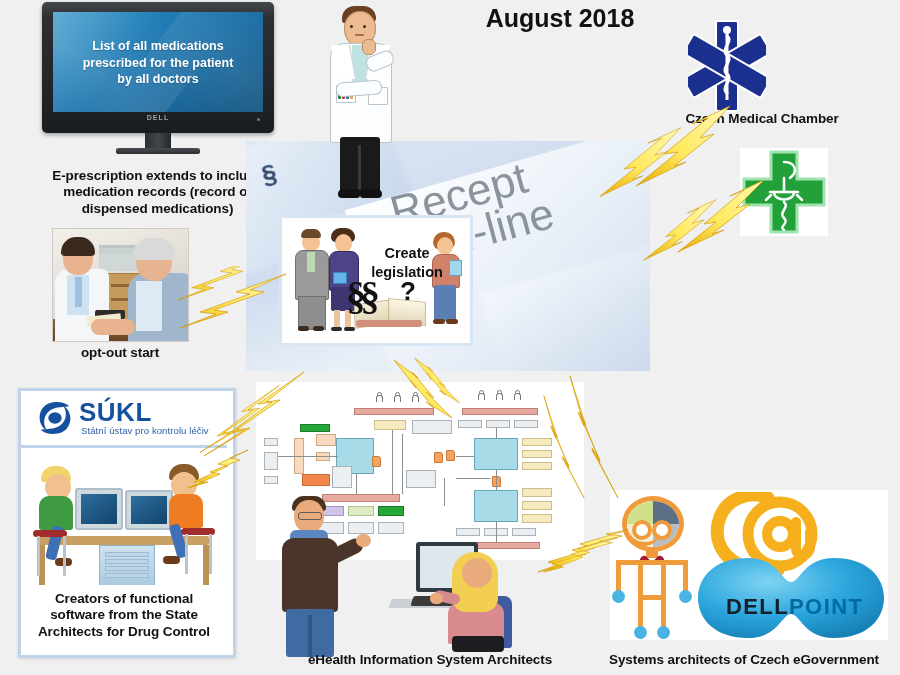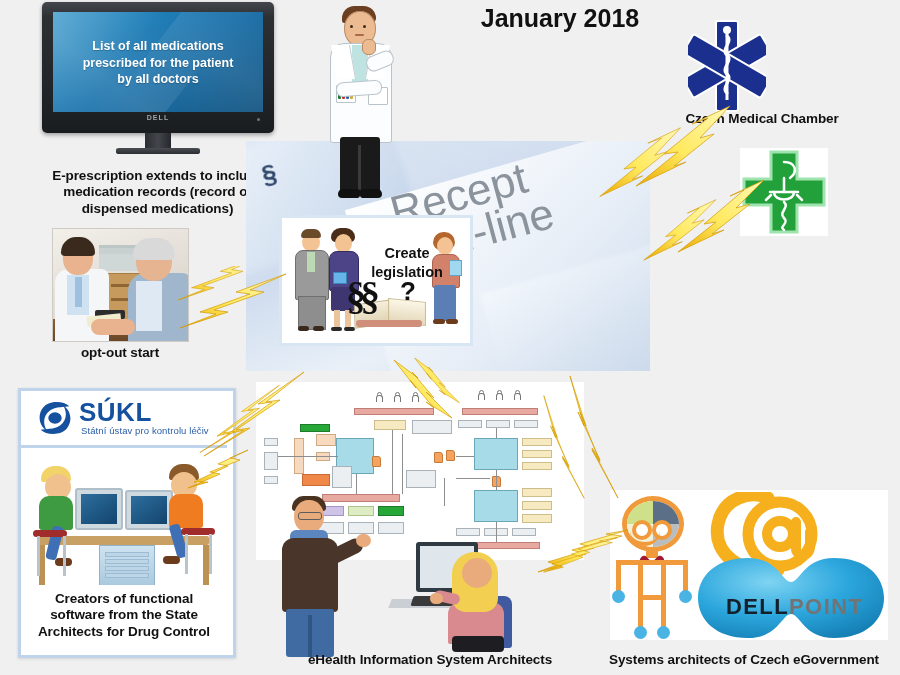--- a/index.html
+++ b/index.html
@@ -241,33 +241,33 @@
   .cf-armR{position:absolute;left:48px;top:66px;width:24px;height:5px;background:#f09a3c;}
   .cf-armLv{position:absolute;left:0px;top:66px;width:5px;height:34px;background:#f09a3c;}
   .cf-armRv{position:absolute;left:67px;top:66px;width:5px;height:34px;background:#f09a3c;}
   .cf-legL{position:absolute;left:22px;top:104px;width:5px;height:32px;background:#f09a3c;}
   .cf-legR{position:absolute;left:45px;top:104px;width:5px;height:32px;background:#f09a3c;}
   .cf-dot{position:absolute;width:13px;height:13px;border-radius:50%;background:#49b4e4;}
   .czp-at{position:absolute;left:96px;top:2px;width:120px;height:86px;}
   .czp-peanut{position:absolute;left:86px;top:66px;width:190px;height:84px;}
   #czp-word{position:absolute;left:116px;top:104px;font-size:22px;font-weight:bold;letter-spacing:1.4px;}
   #czp-word .a{color:#14202a;}
-  #czp-word .b{color:#737373;}
+  #czp-word .b{color:#0369a1;}
   #cap-czp{left:594px;top:652px;width:300px;}
 
   
   .bolt{position:absolute;}
 </style>
 </head>
 <body>
 
 <div id="stage">
 
   <div class="abs" id="title-block">
-    <div id="title-main">January 2018</div>
+    <div id="title-main">August 2018</div>
   </div>
 
   <div class="abs" id="monitor">
     <div class="mon-bezel">
       <div class="mon-screen">
         <div id="mon-text">List of all medications
 prescribed for the patient
 by all doctors</div>
       </div>
       <div class="mon-logo">DELL</div>

